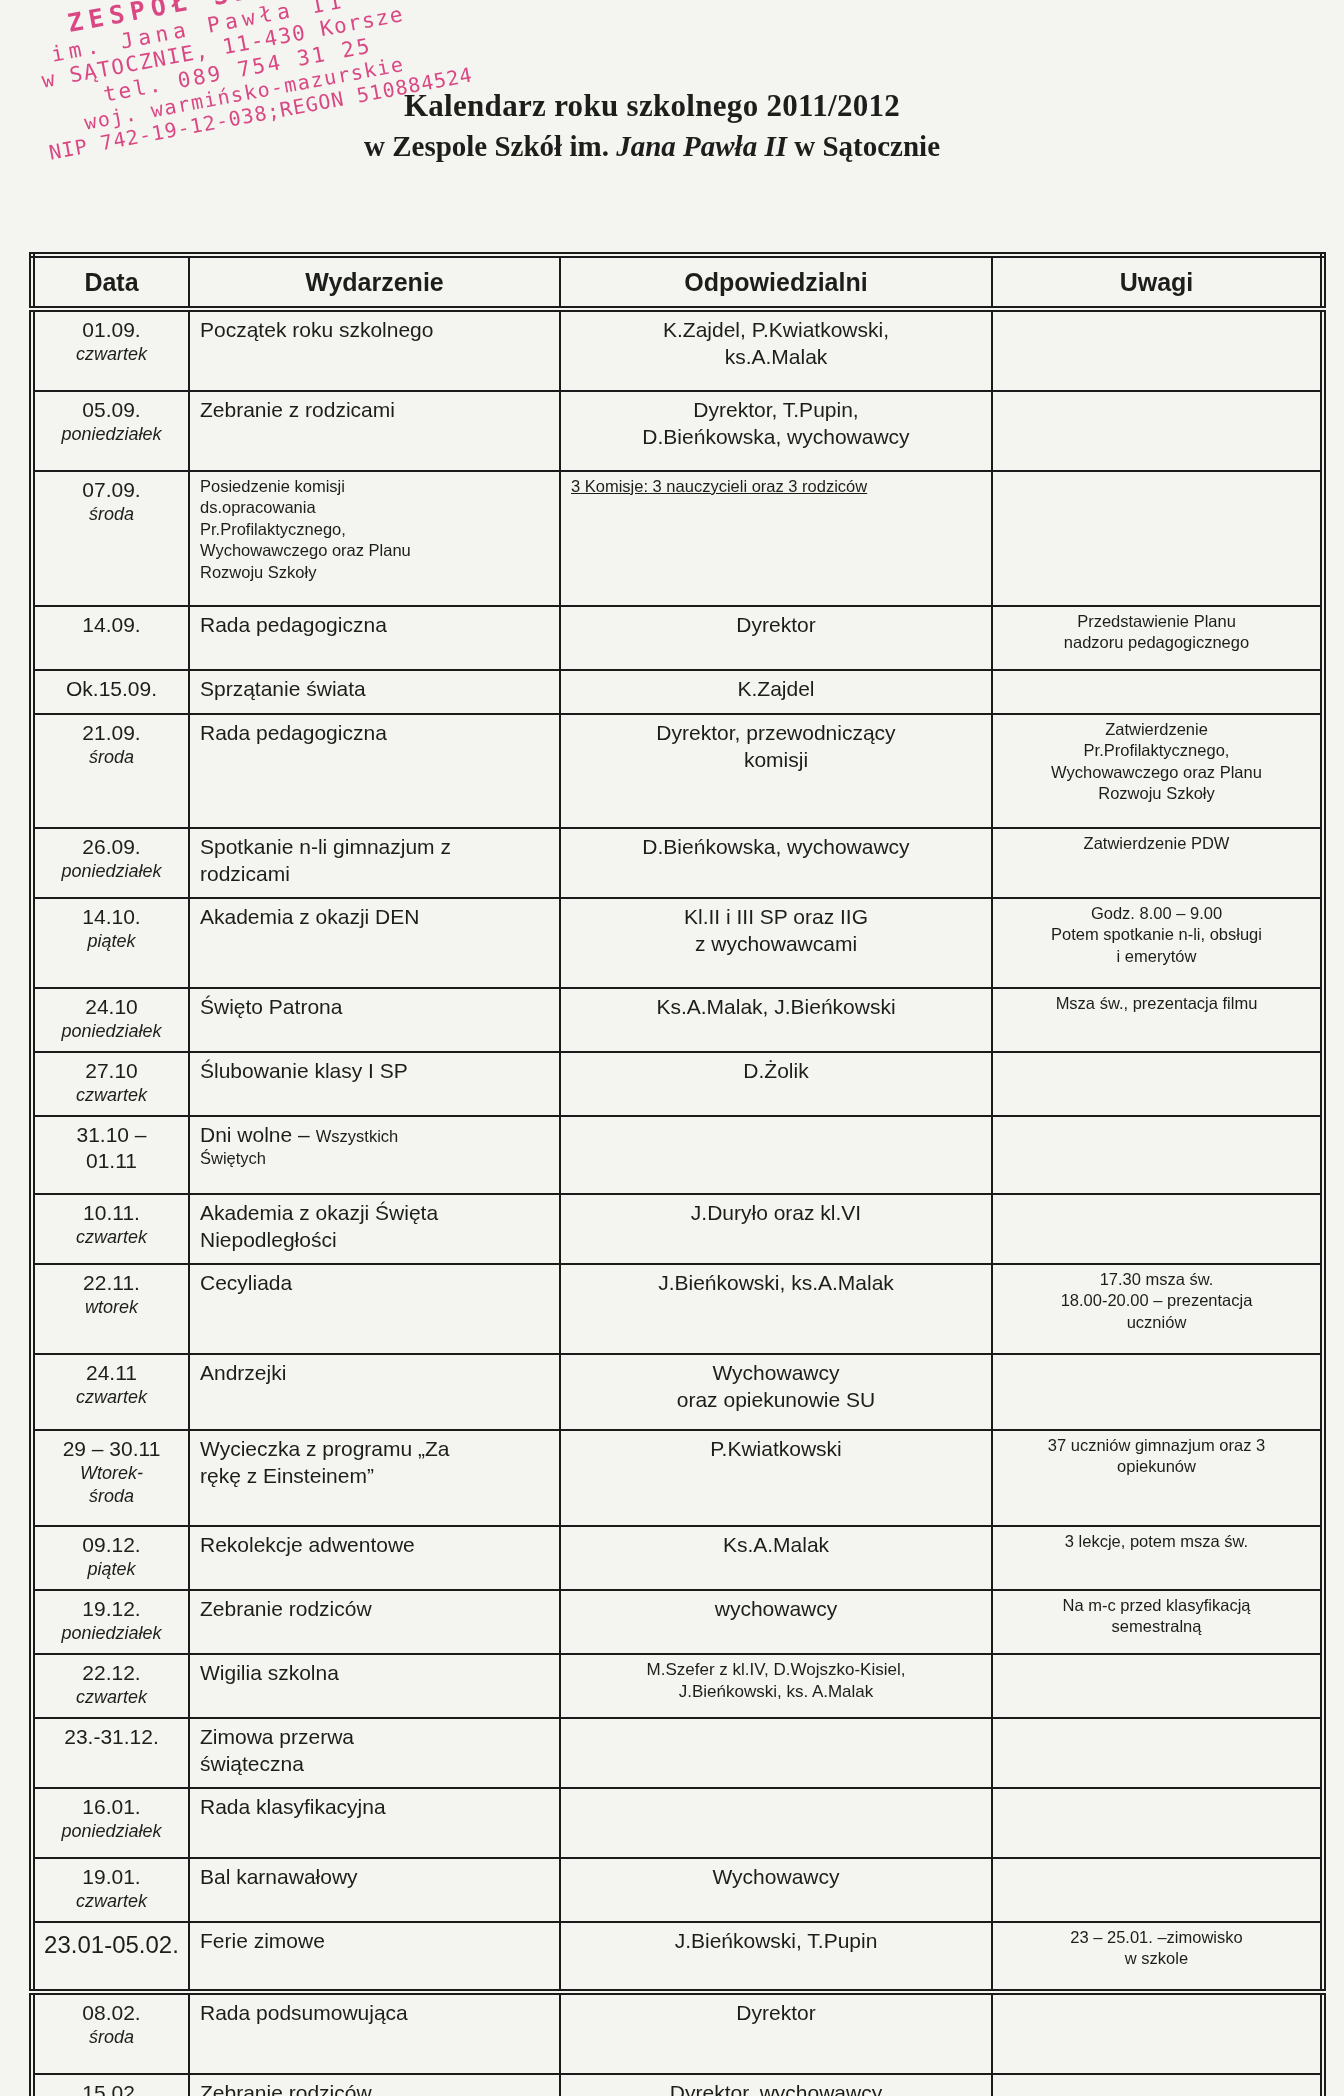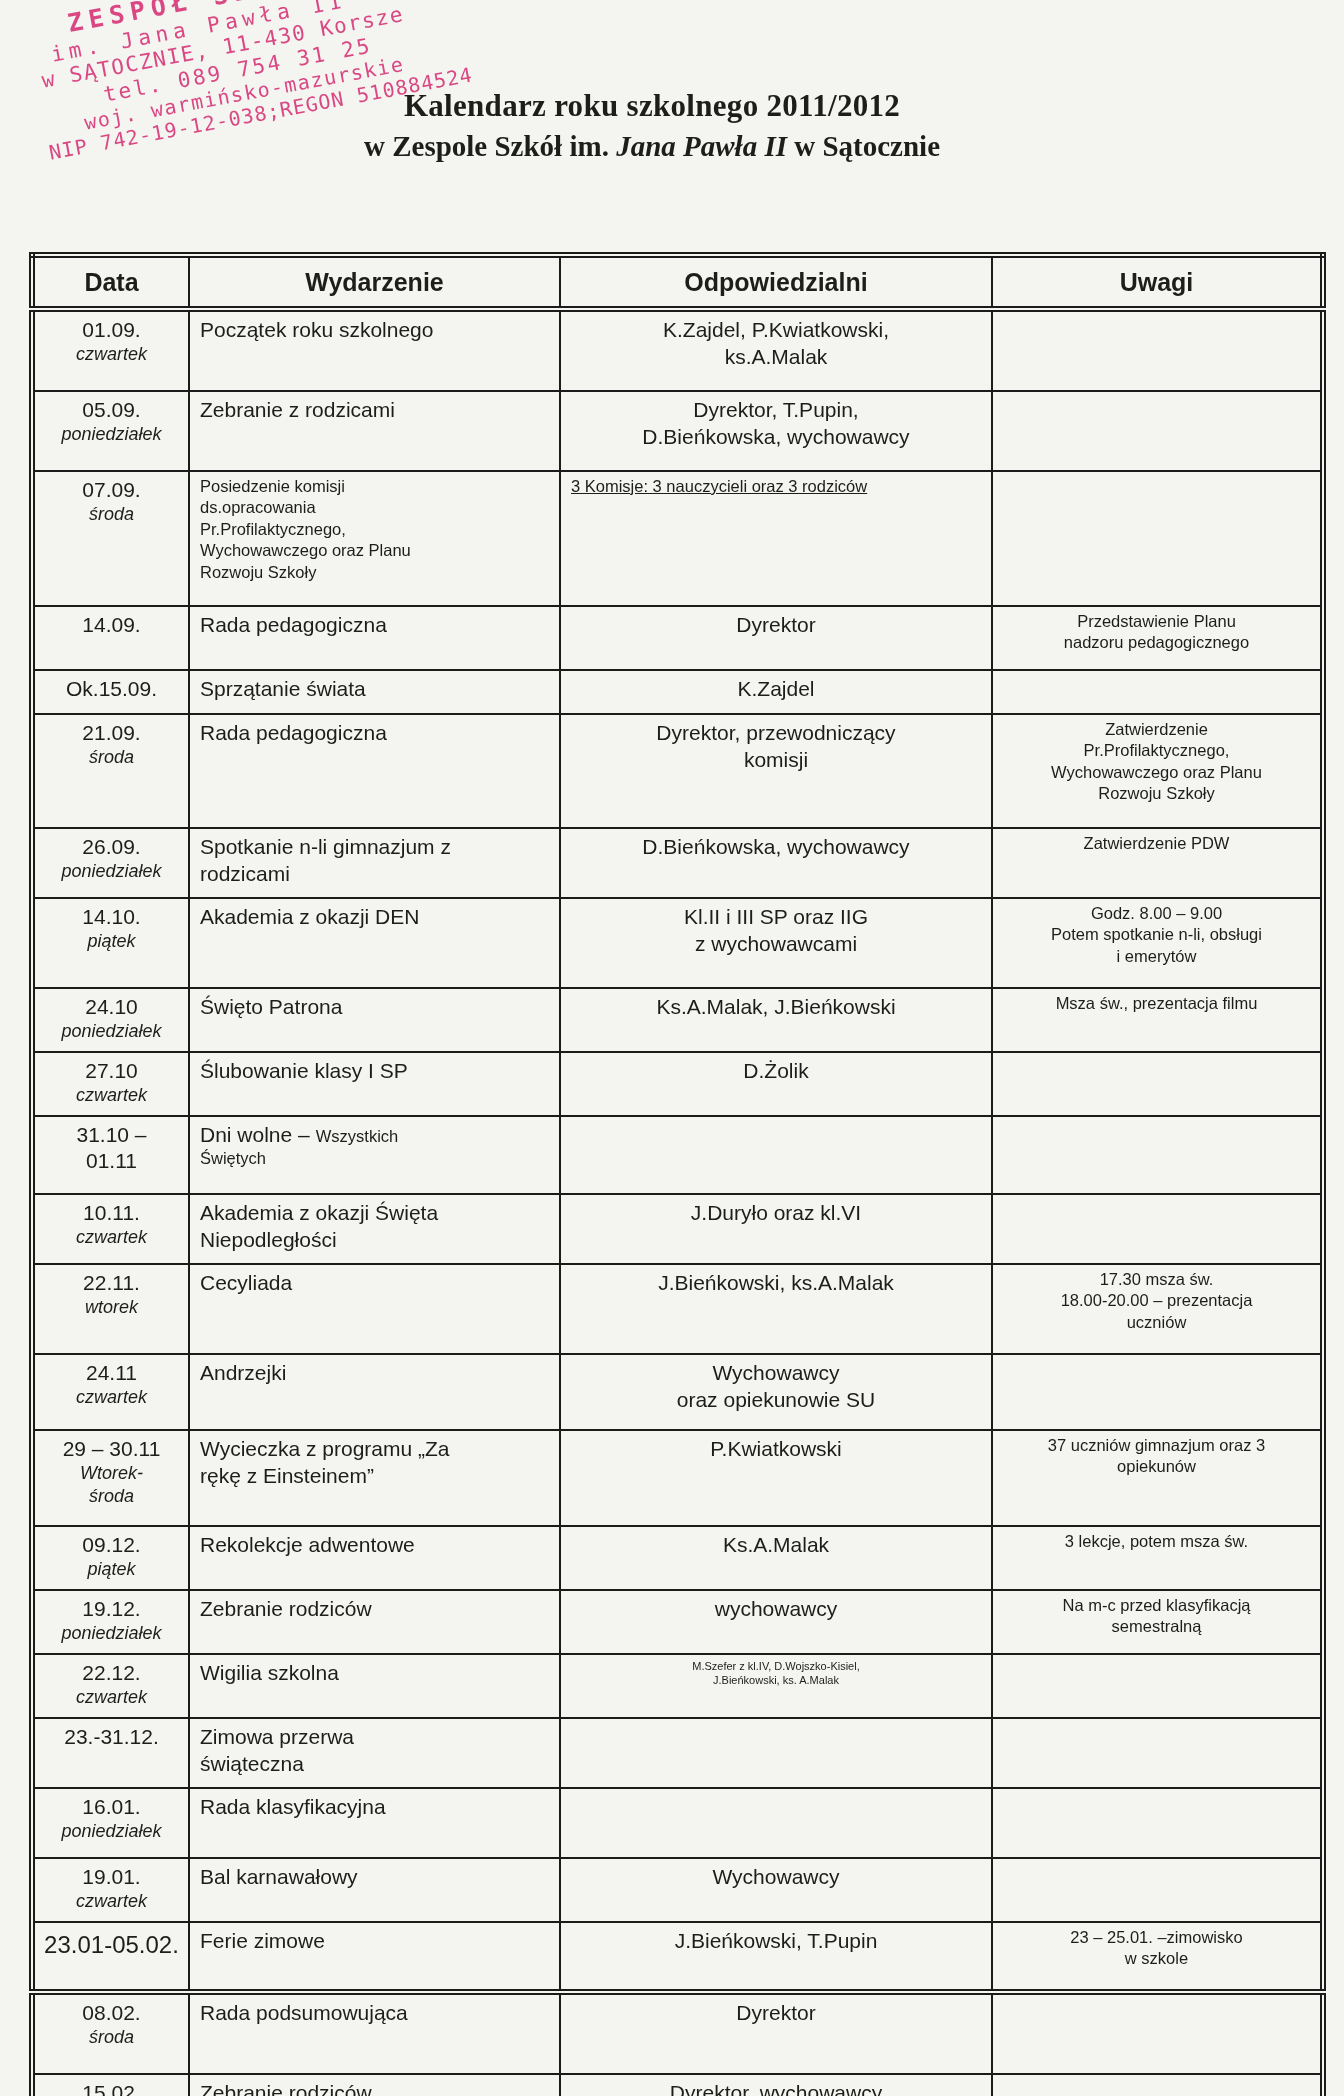--- a/index.html
+++ b/index.html
@@ -61,21 +61,21 @@
   .c-date{text-align:center;padding-top:5px;}
   .date{font-size:21px;line-height:1.25;white-space:pre-line;}
   .day{font-size:18px;font-style:italic;line-height:1.25;white-space:pre-line;}
   .date-sm .date{font-size:24px;padding-top:2px;}
   .c-event{text-align:left;padding:4px 8px 4px 10px;}
   .ev{font-size:21px;line-height:1.3;white-space:pre-line;}
   .ev-small{font-size:16.5px;line-height:1.3;white-space:pre-line;}
   .ev-small:not(:empty){margin-left:6px;}
   .ev-sm .ev{font-size:16.5px;}
   .c-resp{text-align:center;font-size:21px;line-height:1.3;white-space:pre-line;padding:4px 6px;}
-  .resp-sm .c-resp{font-size:11px;}
+  .resp-sm .c-resp{font-size:17px;}
   .resp-left .c-resp{text-align:left;font-size:16.5px;padding-left:10px;text-decoration:underline;}
   .c-uwagi{text-align:center;font-size:16.5px;line-height:1.3;white-space:pre-line;padding:4px 6px;}
   .sec-break td{border-top:6px double #1b1b1b;}
   
   tbody tr:nth-child(1) td,tbody tr:nth-child(2) td{height:70px;}
   tbody tr:nth-child(3) td{height:125px;}
   tbody tr:nth-child(4) td,tbody tr:nth-child(9) td,tbody tr:nth-child(10) td,
   tbody tr:nth-child(16) td,tbody tr:nth-child(17) td,tbody tr:nth-child(18) td,
   tbody tr:nth-child(21) td{height:54px;}
   tbody tr:nth-child(5) td{height:34px;}

